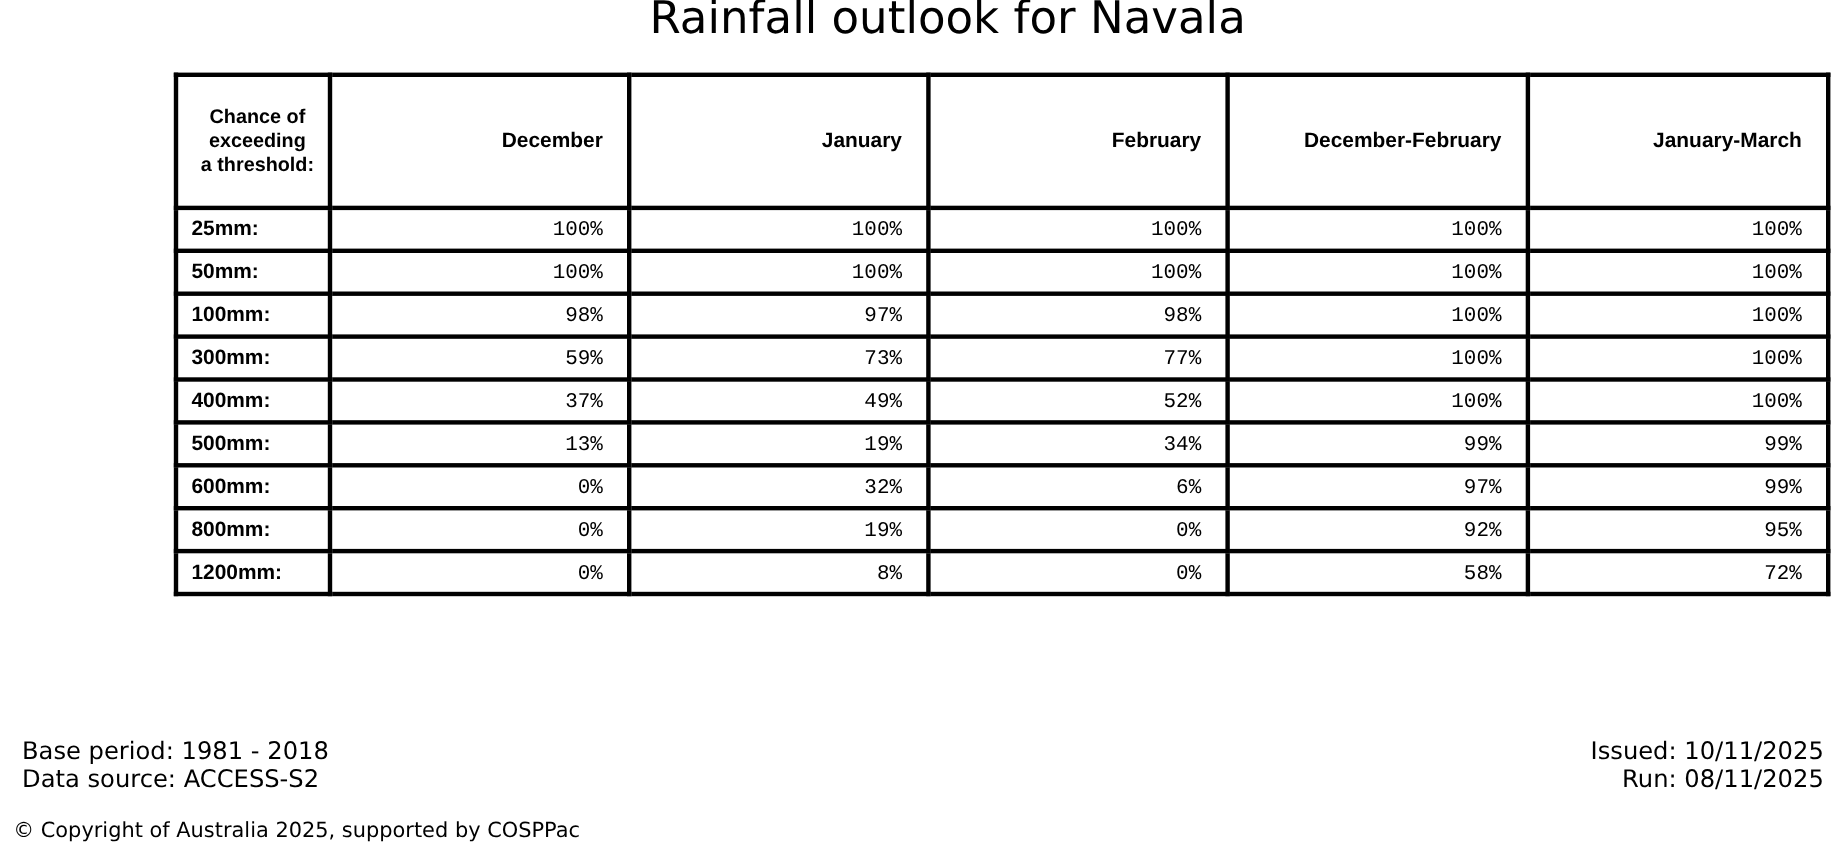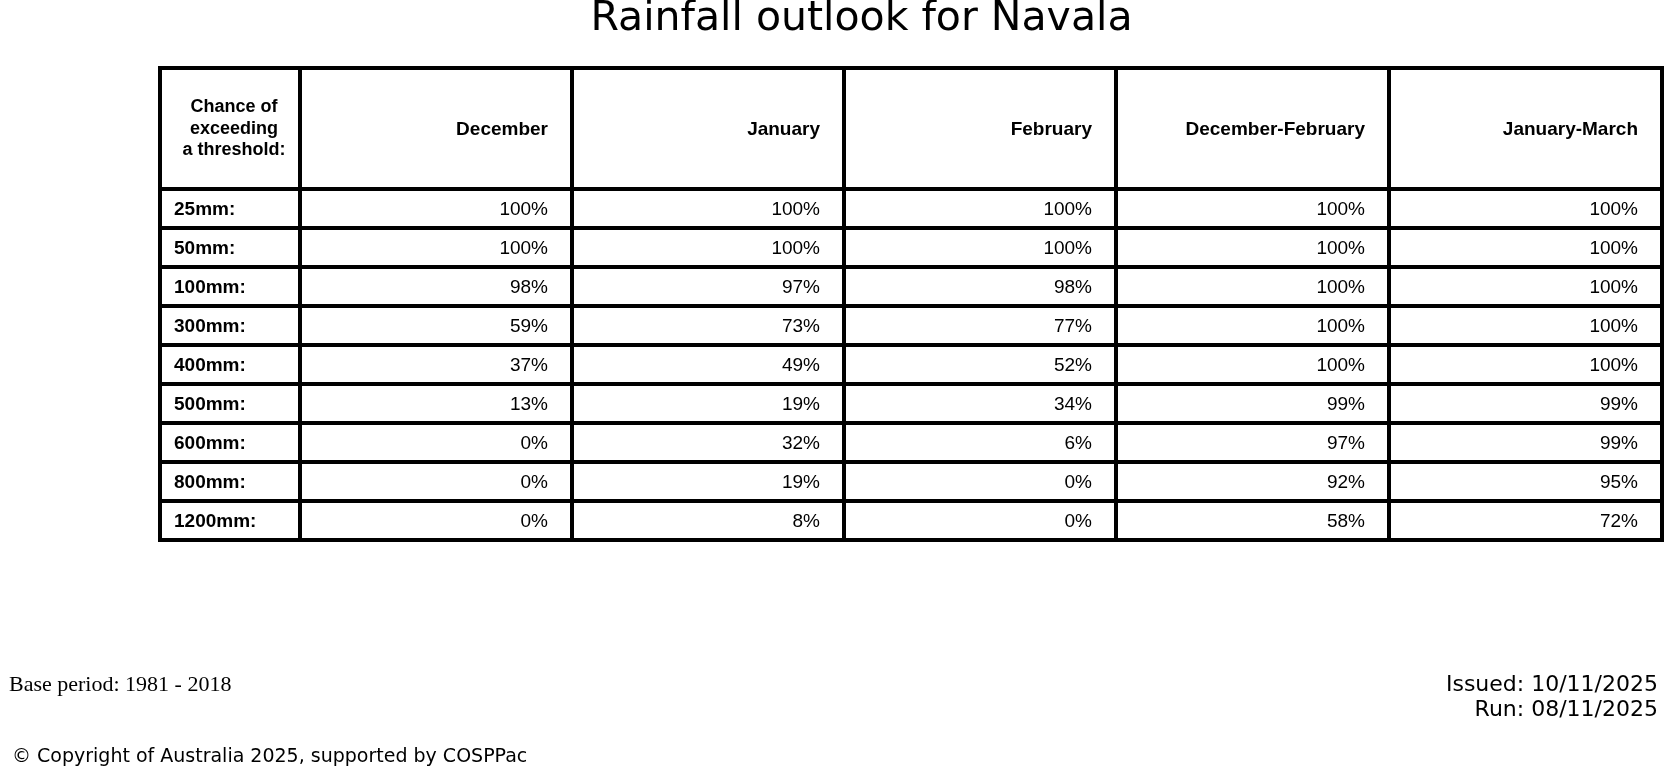--- a/index.html
+++ b/index.html
@@ -64,31 +64,31 @@
     height: 39px;
     font-weight: bold;
     text-align: left;
     padding: 0 4px 0 12px;
   }
   table.outlook tbody td {
     height: 39px;
     font-weight: normal;
     text-align: right;
     padding: 0 22px 0 0;
+    font-family: Liberation Mono, monospace;
   }
 
   
   .footer-left {
     position: absolute;
-    left: 9px;
+    left: 20px;
     top: 671px;
     font-size: 22px;
     line-height: 25px;
     text-align: left;
-    font-family: Liberation Serif, serif;
   }
   .footer-right {
     position: absolute;
     right: 7px;
     top: 671px;
     font-size: 22px;
     line-height: 25px;
     text-align: right;
     margin-left: 11px;
   }
@@ -197,20 +197,21 @@
       <td>8%</td>
       <td>0%</td>
       <td>58%</td>
       <td>72%</td>
     </tr>
   </tbody>
 </table>
 
 <div class="footer-left">
   <div>Base period: 1981 - 2018</div>
+  <div>Data source: ACCESS-S2</div>
 </div>
 
 <div class="footer-right">
   <div>Issued: 10/11/2025</div>
   <div>Run: 08/11/2025</div>
 </div>
 
 <div class="copyright">© Copyright of Australia 2025, supported by COSPPac</div>
 
 </body></html>

